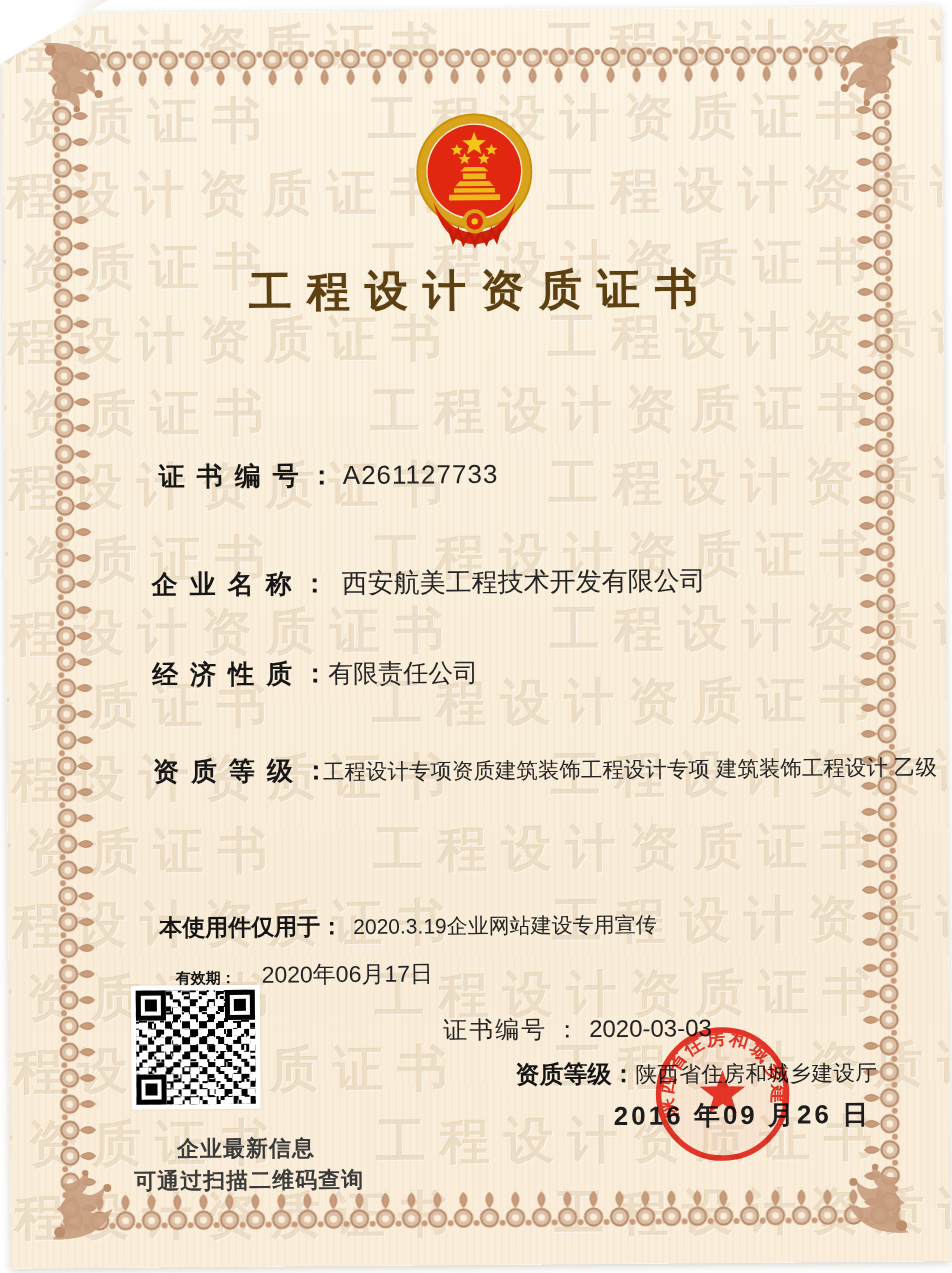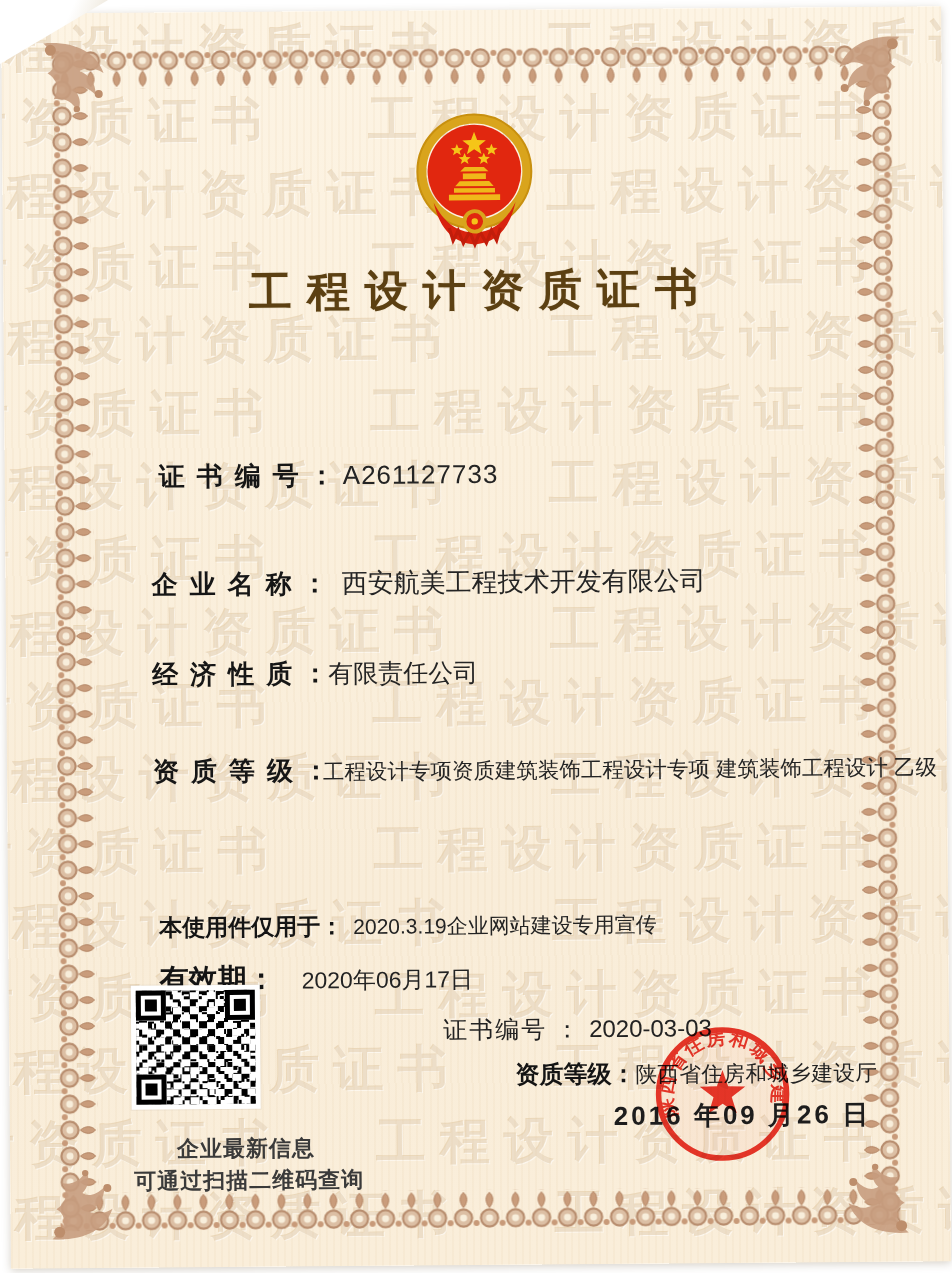--- a/index.html
+++ b/index.html
@@ -53,21 +53,21 @@
   .r3{left:146px;top:645px;}
   .r3 .fvalue{font-size:25px;margin-left:0px;}
   .r4{left:146px;top:742px;}
   .r4 .fvalue{font-size:21.5px;margin-left:-6px;}
   .fvalue{margin-left:8px;}
   
   .usage{left:151px;top:900px;}
   .usage .ulabel{font-weight:bold;font-size:23px;color:#141414;}
   .usage .uvalue{font-size:21px;color:#232323;margin-left:10px;}
   .validity{left:151px;top:948px;}
-  .validity .ulabel{font-weight:bold;font-size:29px;color:#141414;}
+  .validity .ulabel{font-weight:bold;font-size:15px;color:#141414;margin-left:16px;}
   .validity .uvalue{font-size:23px;color:#232323;margin-left:26px;}
   
   .download{left:434px;top:1004px;font-size:24px;color:#222;}
   .download .dlabel{letter-spacing:2px;}
   .download .dcolon{margin:0 10px 0 8px;}
   .issuer{left:506px;top:1049px;}
   .issuer .ilabel{font-weight:bold;font-size:24px;color:#141414;}
   .issuer .ivalue{font-size:21.5px;color:#232323;letter-spacing:.5px;}
   .issue-date{left:604px;top:1090px;font-size:26px;font-weight:600;color:#1d1d1d;letter-spacing:3px;}
   

